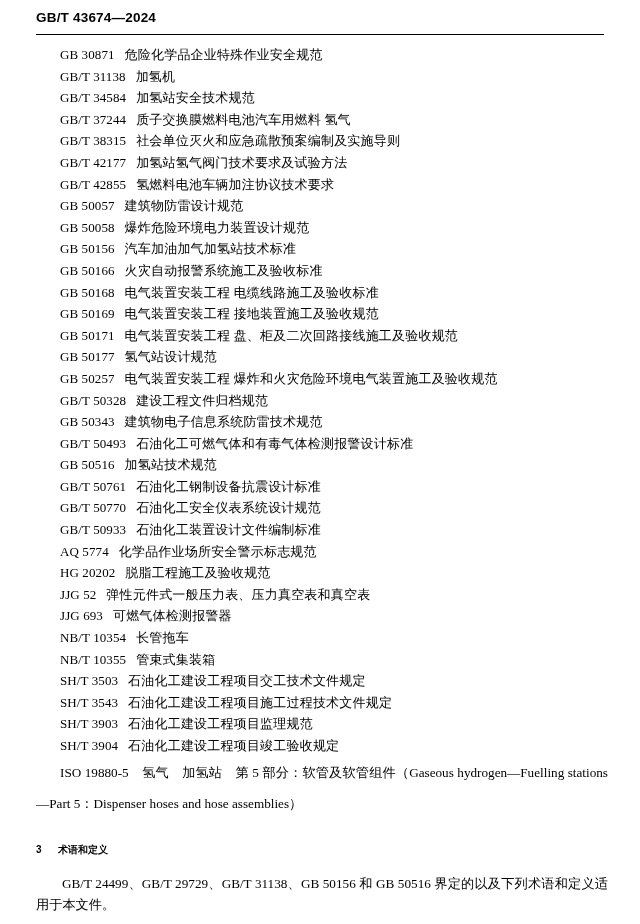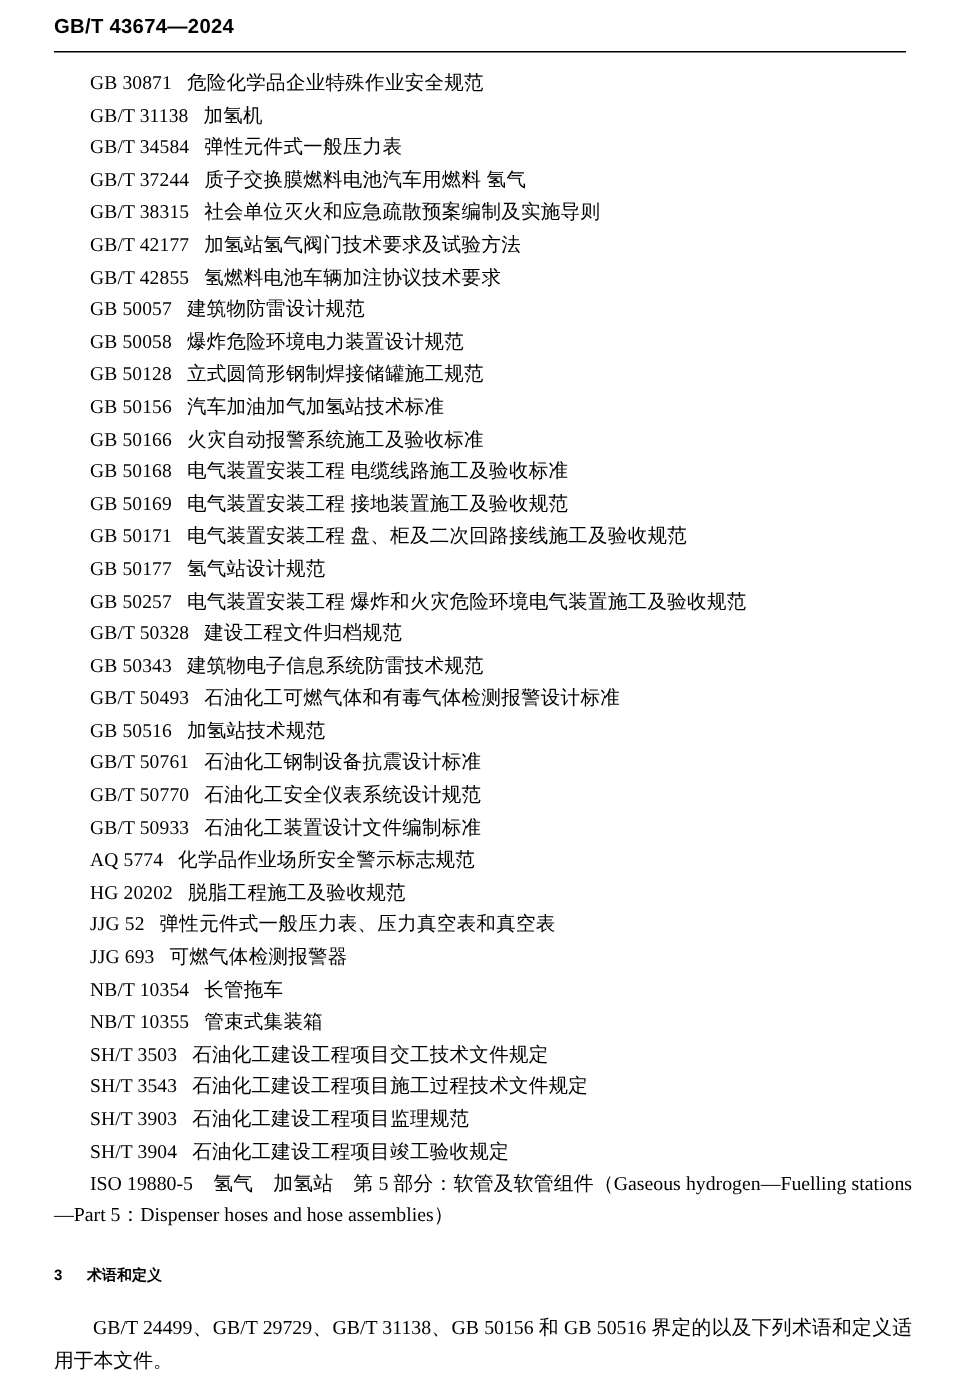--- a/index.html
+++ b/index.html
@@ -59,21 +59,21 @@
   }
   .ref-line .gap {
     display: inline-block;
     width: 10px;
   }
   .ref-line .title {
     letter-spacing: 0.2px;
   }
   .ref-wrap {
     font-size: 13.2px;
-    line-height: 21px;
+    line-height: 31px;
     padding-left: 0;
     text-align: justify;
   }
   .ref-wrap .first {
     display: block;
     text-indent: 24px;
     white-space: normal;
   }
   .section-head {
     margin-top: 20px;
@@ -101,28 +101,27 @@
 <div class="page">
 
   <div class="header">GB/T 43674—2024</div>
   <div class="rule"></div>
 
   <div class="content">
 
     <div id="ref-list">
         <div class="ref-line"><span class="code">GB 30871</span><span class="gap"></span><span class="title">危险化学品企业特殊作业安全规范</span></div>
         <div class="ref-line"><span class="code">GB/T 31138</span><span class="gap"></span><span class="title">加氢机</span></div>
-        <div class="ref-line"><span class="code">GB/T 34584</span><span class="gap"></span><span class="title">弹性元件式一般压力表</span></div>
+        <div class="ref-line"><span class="code">GB/T 34584</span><span class="gap"></span><span class="title">加氢站安全技术规范</span></div>
         <div class="ref-line"><span class="code">GB/T 37244</span><span class="gap"></span><span class="title">质子交换膜燃料电池汽车用燃料  氢气</span></div>
         <div class="ref-line"><span class="code">GB/T 38315</span><span class="gap"></span><span class="title">社会单位灭火和应急疏散预案编制及实施导则</span></div>
         <div class="ref-line"><span class="code">GB/T 42177</span><span class="gap"></span><span class="title">加氢站氢气阀门技术要求及试验方法</span></div>
         <div class="ref-line"><span class="code">GB/T 42855</span><span class="gap"></span><span class="title">氢燃料电池车辆加注协议技术要求</span></div>
         <div class="ref-line"><span class="code">GB 50057</span><span class="gap"></span><span class="title">建筑物防雷设计规范</span></div>
         <div class="ref-line"><span class="code">GB 50058</span><span class="gap"></span><span class="title">爆炸危险环境电力装置设计规范</span></div>
-        <div class="ref-line"><span class="code">GB 50128</span><span class="gap"></span><span class="title">立式圆筒形钢制焊接储罐施工规范</span></div>
         <div class="ref-line"><span class="code">GB 50156</span><span class="gap"></span><span class="title">汽车加油加气加氢站技术标准</span></div>
         <div class="ref-line"><span class="code">GB 50166</span><span class="gap"></span><span class="title">火灾自动报警系统施工及验收标准</span></div>
         <div class="ref-line"><span class="code">GB 50168</span><span class="gap"></span><span class="title">电气装置安装工程  电缆线路施工及验收标准</span></div>
         <div class="ref-line"><span class="code">GB 50169</span><span class="gap"></span><span class="title">电气装置安装工程  接地装置施工及验收规范</span></div>
         <div class="ref-line"><span class="code">GB 50171</span><span class="gap"></span><span class="title">电气装置安装工程  盘、柜及二次回路接线施工及验收规范</span></div>
         <div class="ref-line"><span class="code">GB 50177</span><span class="gap"></span><span class="title">氢气站设计规范</span></div>
         <div class="ref-line"><span class="code">GB 50257</span><span class="gap"></span><span class="title">电气装置安装工程  爆炸和火灾危险环境电气装置施工及验收规范</span></div>
         <div class="ref-line"><span class="code">GB/T 50328</span><span class="gap"></span><span class="title">建设工程文件归档规范</span></div>
         <div class="ref-line"><span class="code">GB 50343</span><span class="gap"></span><span class="title">建筑物电子信息系统防雷技术规范</span></div>
         <div class="ref-line"><span class="code">GB/T 50493</span><span class="gap"></span><span class="title">石油化工可燃气体和有毒气体检测报警设计标准</span></div>

